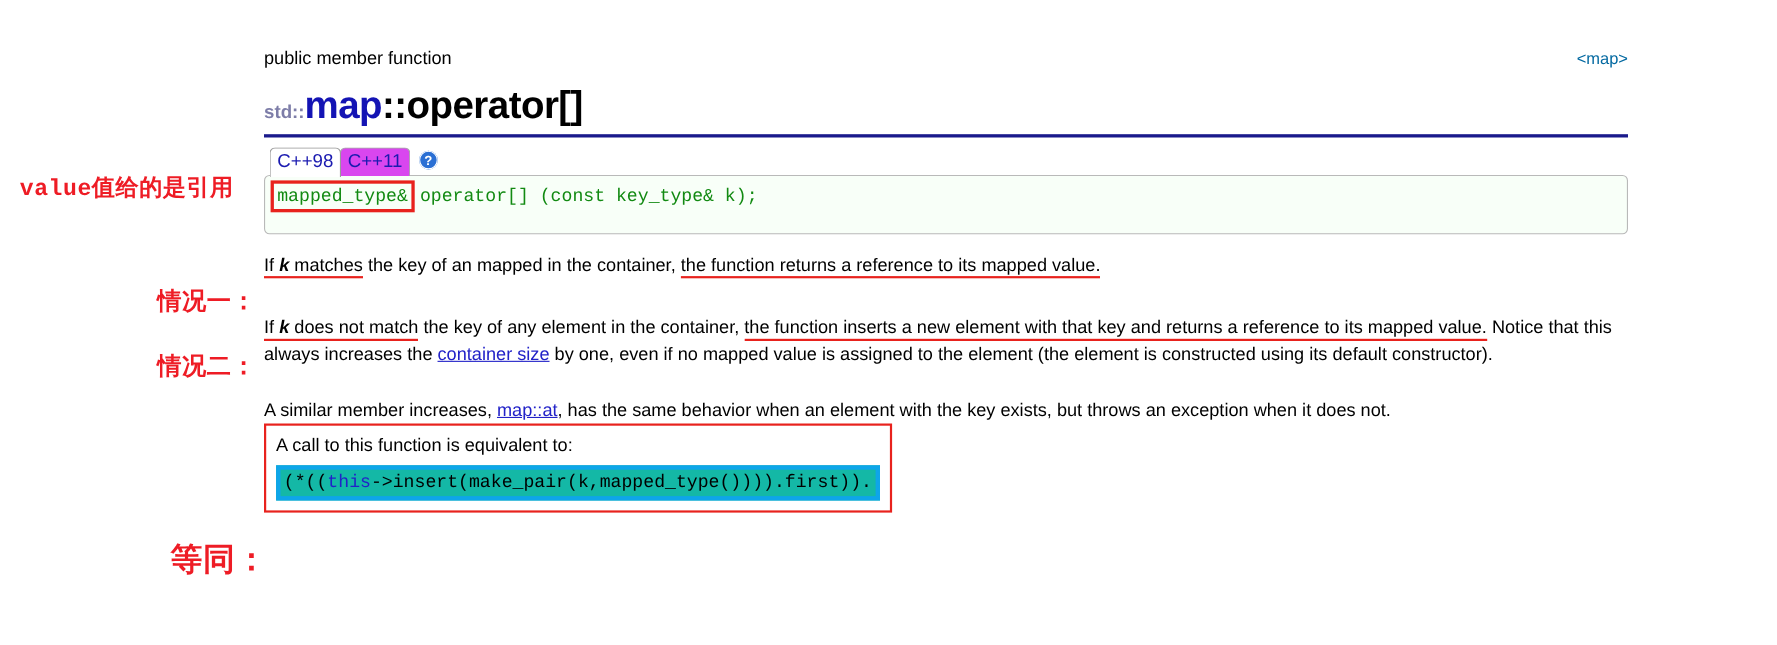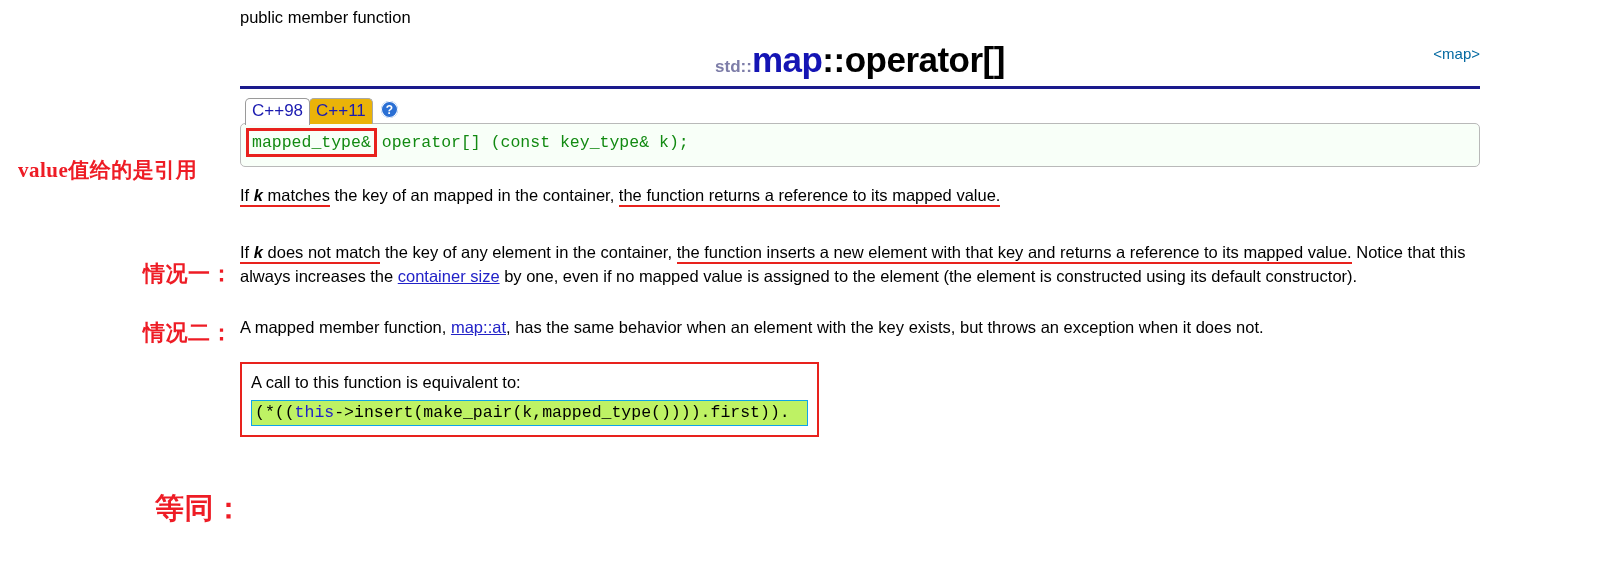--- a/index.html
+++ b/index.html
@@ -25,44 +25,44 @@
   }
   .cn-note {
     position: absolute;
     font-family: "Liberation Serif", serif;
     color: #ee1c25;
     font-weight: bold;
     white-space: nowrap;
     letter-spacing: 0.5px;
   }
   .cn-note.mono-lead {
-    font-family: Liberation Serif, serif;
+    font-family: Liberation Mono, monospace;
     font-weight: bold;
   }
 
   
   .content {
     position: absolute;
     left: 240px;
     top: 0;
     width: 1240px;
   }
 
   .kicker {
     font-size: 16.5px;
     color: #000;
     padding-top: 8px;
     line-height: 1.2;
+    margin-top: 36px;
   }
 
   .title {
     margin-top: 14px;
     line-height: 1;
     white-space: nowrap;
-    text-align: center;
   }
   .title .ns {
     font-size: 17px;
     font-weight: bold;
     color: #7d7da8;
     vertical-align: baseline;
   }
   .title .cls {
     font-size: 35px;
     font-weight: bold;
@@ -115,21 +115,21 @@
     cursor: pointer;
   }
   .tab.active {
     background: #ffffff;
     border-color: #9a9a9a;
     z-index: 4;
     margin-bottom: -1px;
     padding-bottom: 4px;
   }
   .tab.inactive {
-    background: #eab308;
+    background: #d946ef;
     border-color: #a8a8a8;
     margin-left: -1px;
   }
   .help-icon {
     margin-left: 8px;
     margin-bottom: 2px;
     width: 17px;
     height: 17px;
     border-radius: 50%;
     background: #2a6fd4;
@@ -143,21 +143,21 @@
     cursor: pointer;
     box-shadow: 0 0 0 1px #ffffff inset;
   }
 
   
   .sig-panel {
     border: 1px solid #b9b9b9;
     border-radius: 5px;
     background: #f8fff8;
     min-height: 40px;
-    padding: 8px 10px 12px 10px;
+    padding: 8px 10px 22px 10px;
     position: relative;
     margin-top: -1px;
     z-index: 1;
   }
   .sig-code {
     font-family: "Liberation Mono", monospace;
     font-size: 16.5px;
     color: #128a12;
     white-space: nowrap;
     line-height: 1.35;
@@ -198,41 +198,40 @@
     cursor: pointer;
   }
   .kvar {
     font-weight: bold;
     font-style: italic;
   }
 
   
   .equiv-wrap {
     position: relative;
-    margin-top: 23px;
     display: inline-block;
   }
   .equiv-box {
     border: 2.5px solid #e8221d;
     padding: 7px 9px 9px 9px;
     display: inline-block;
   }
   .equiv-text {
     font-size: 16.5px;
     line-height: 1.35;
     color: #000;
   }
   .equiv-code {
     margin-top: 6px;
-    background: #bef264;
-    border: 1px solid #0ea5e9;
+    background: #14b8a6;
+    border: 4px solid #0ea5e9;
     font-family: "Liberation Mono", monospace;
     font-size: 16.5px;
     color: #000000;
-    padding: 2px 17px 3px 3px;
+    padding: 2px 3px 3px 3px;
     white-space: nowrap;
     display: inline-block;
   }
   .equiv-code .kw { color: #2222c8; }
 </style>
 </head>
 <body>
 
 <div class="page">
 
@@ -264,21 +263,21 @@
 
     <div class="sig-panel">
       <div class="sig-code"><span class="sig-hl">mapped_type&amp;</span><span> operator[] (const key_type&amp; k);</span></div>
     </div>
 
 
     <div class="para"><span class="uline-red"><span>If </span><span class="kvar">k</span><span> matches</span></span><span> the key of an mapped in the container, </span><span class="uline-red">the function returns a reference to its mapped value.</span></div>
 
     <div class="para tight"><span class="uline-red"><span>If </span><span class="kvar">k</span><span> does not match</span></span><span> the key of any element in the container, </span><span class="uline-red">the function inserts a new element with that key and returns a reference to its mapped value.</span><span> Notice that this always increases the </span><a class="link" href="#">container size</a><span> by one, even if no mapped value is assigned to the element (the element is constructed using its default constructor).</span></div>
 
-    <div class="para" style="margin-top:27px;"><span>A mapped member function, </span><a class="link" href="#">map::at</a><span>, has the same behavior when an element with the key exists, but throws an exception when it does not.</span></div>
+    <div class="para" style="margin-top:27px;"><span>A similar member increases, </span><a class="link" href="#">map::at</a><span>, has the same behavior when an element with the key exists, but throws an exception when it does not.</span></div>
 
     <div class="equiv-wrap">
       <div class="equiv-box">
         <div class="equiv-text">A call to this function is equivalent to:</div>
         <div class="equiv-code"><span>(*((</span><span class="kw">this</span><span>-&gt;insert(make_pair(k,mapped_type()))).first)).</span></div>
       </div>
     </div>
 
   </div>
 </div>

